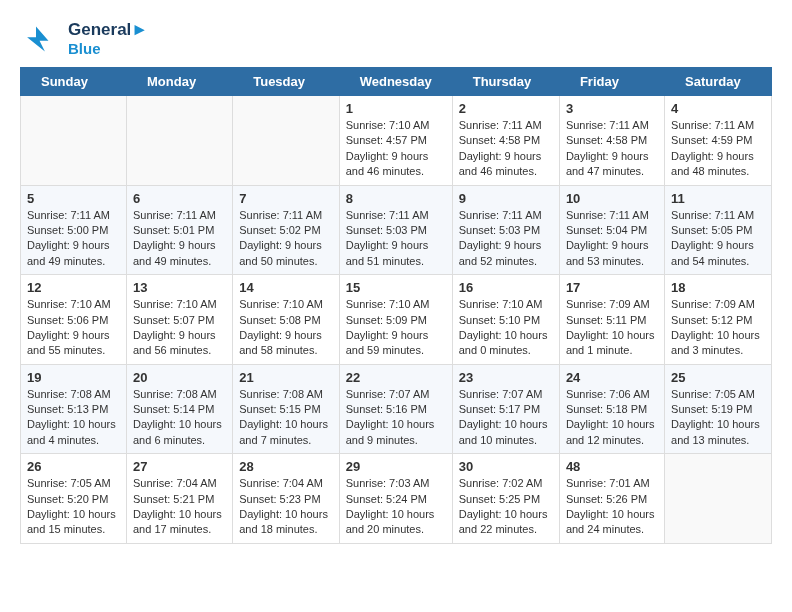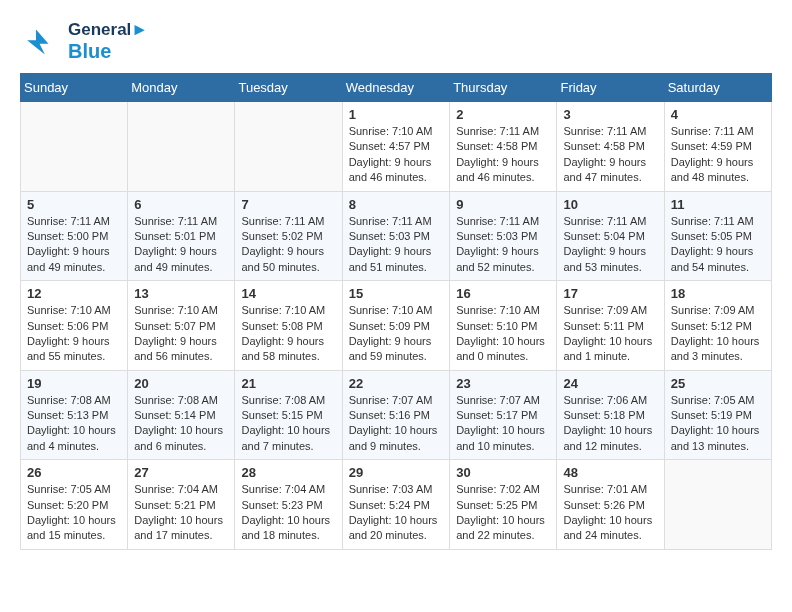--- a/index.html
+++ b/index.html
@@ -39,23 +39,23 @@
     }
     .calendar {
       width: 100%;
       border-collapse: collapse;
       border: 1px solid #ccc;
     }
     .calendar th {
       background-color: #2e6da4;
       color: #fff;
       text-align: left;
-      padding: 6px 3px;
+      padding: 6px 20px;
       font-size: 13px;
-      font-weight: normal;
+      font-weight: bold;
       border: 1px solid #2e6da4;
     }
     .calendar td {
       vertical-align: top;
       padding: 5px 6px;
       border: 1px solid #ddd;
       width: 108px;
       min-height: 80px;
       font-size: 11px;
       color: #333;
@@ -77,21 +77,21 @@
 </head>
 <body>
 
 <div class="header">
   <div class="logo">
     <svg class="logo-icon" viewBox="0 0 36 36">
       <polygon points="18,4 32,20 22,20 28,32 8,16 18,16" fill="#1a8fd1"></polygon>
     </svg>
     <div>
       <div style="font-size:17px;font-weight:bold;color:#1a3a5c;">General<span style="color:#1a8fd1;">►</span></div>
-      <div style="font-size:20px;font-weight:bold;color:#1a8fd1;">Blue</div>
+      <div style="font-size:15px;font-weight:bold;color:#1a8fd1;">Blue</div>
     </div>
   </div>
   <div class="title-block">
     <div class="month-title"></div>
     <div class="location"></div>
   </div>
 </div>
 
 <table class="calendar">
   <thead>

